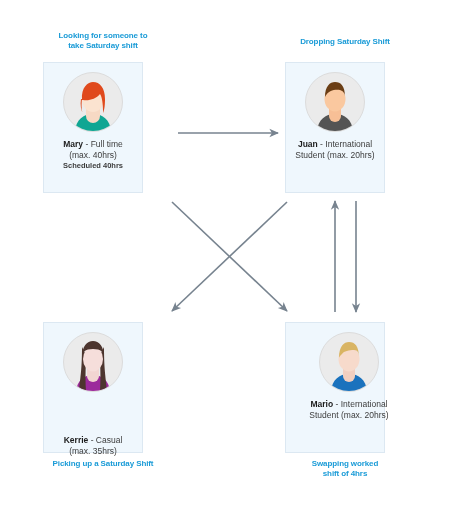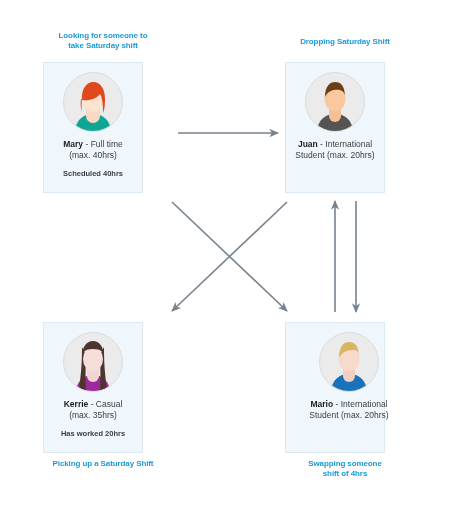--- a/index.html
+++ b/index.html
@@ -42,21 +42,21 @@
     height: 131px;
     box-sizing: border-box;
     background: #eff7fd;
     border: 1px solid #dce8f2;
     display: flex;
     flex-direction: column;
     align-items: center;
   }
   #card-mary   { left: 43px;  top: 62px; }
   #card-juan   { left: 285px; top: 62px; }
-  #card-kerrie { left: 43px;  top: 322px; }
+  #card-kerrie { left: 43px;  top: 322px; gap: 36px; }
   #card-mario  { left: 285px; top: 322px; padding-left: 28px; }
 
   .avatar {
     margin-top: 9px;
     width: 58px;
     height: 58px;
     border-radius: 50%;
     background: #ebebeb;
     border: 1px solid #dcdcdc;
     overflow: hidden;
@@ -69,21 +69,20 @@
     margin-top: 7px;
     font-size: 8.5px;
     line-height: 11px;
     color: #3c3c3c;
     text-align: center;
     width: 112px;
   }
   .card-name b { color: #1d1d1d; font-weight: bold; }
 
   .card-status {
-    margin-top: 8px;
     font-size: 7.5px;
     font-weight: bold;
     color: #3c3c3c;
     text-align: center;
     width: 112px;
   }
 
   
   #arrows {
     position: absolute;
@@ -94,21 +93,21 @@
 </style>
 </head>
 <body>
 
 <div id="stage">
 
   <div class="note" id="note-mary">Looking for someone to
 take Saturday shift</div>
   <div class="note" id="note-juan">Dropping Saturday Shift</div>
   <div class="note" id="note-kerrie">Picking up a Saturday Shift</div>
-  <div class="note" id="note-mario">Swapping someone
+  <div class="note" id="note-mario">Swapping worked
 shift of 4hrs</div>
 
   <svg id="arrows" viewBox="0 0 450 516">
     <defs>
       <marker id="ah" markerWidth="7" markerHeight="7" refX="5.4" refY="3" orient="auto" markerUnits="strokeWidth">
         <path d="M0,0.4 L6,3 L0,5.6 L1.6,3 Z" fill="#77838f"></path>
       </marker>
     </defs>
     <g stroke="#77838f" stroke-width="1.6" fill="none" marker-end="url(#ah)">
       <line x1="178" y1="133" x2="278" y2="133"></line>
@@ -159,21 +158,20 @@
         <path d="M40 14 C40 38 42 46 43 58 L36 58 C37 44 36 30 36 22 Z" fill="#4d352e"></path>
         <path d="M23 33 h12 v10 a6 6 0 0 1 -12 0 Z" fill="#f2d5d2"></path>
         <ellipse cx="29" cy="26" rx="10" ry="12.5" fill="#f6dedb"></ellipse>
         <path d="M18 25 C18 13 23 8 29 8 C35 8 40 13 40 25 C40 19 37 16 29 16 C21 16 18 19 18 25 Z" fill="#4d352e"></path>
       </svg>
     </div>
     <div class="card-name">
       <b>Kerrie</b><span> - Casual</span><br>
       <span>(max. 35hrs)</span>
     </div>
-    <div class="card-status">Has worked 20hrs</div>
   </div>
 
   <div class="card" id="card-mario">
     <div class="avatar">
       <svg viewBox="0 0 58 58">
         <path d="M29 41 C19 41 12 47 11 58 L47 58 C46 47 39 41 29 41 Z" fill="#1a72bd"></path>
         <path d="M23 33 h12 v10 a6 6 0 0 1 -12 0 Z" fill="#f2cfc0"></path>
         <ellipse cx="29" cy="26" rx="10.5" ry="12.5" fill="#f7dacb"></ellipse>
         <path d="M19 25 C19 13 24 9 29 9 C35 9 39 13 39 25 C39 20 38 17 34 17 C29 17 24 18 22 21 C20 23 19 24 19 25 Z" fill="#d9b463"></path>
       </svg>

